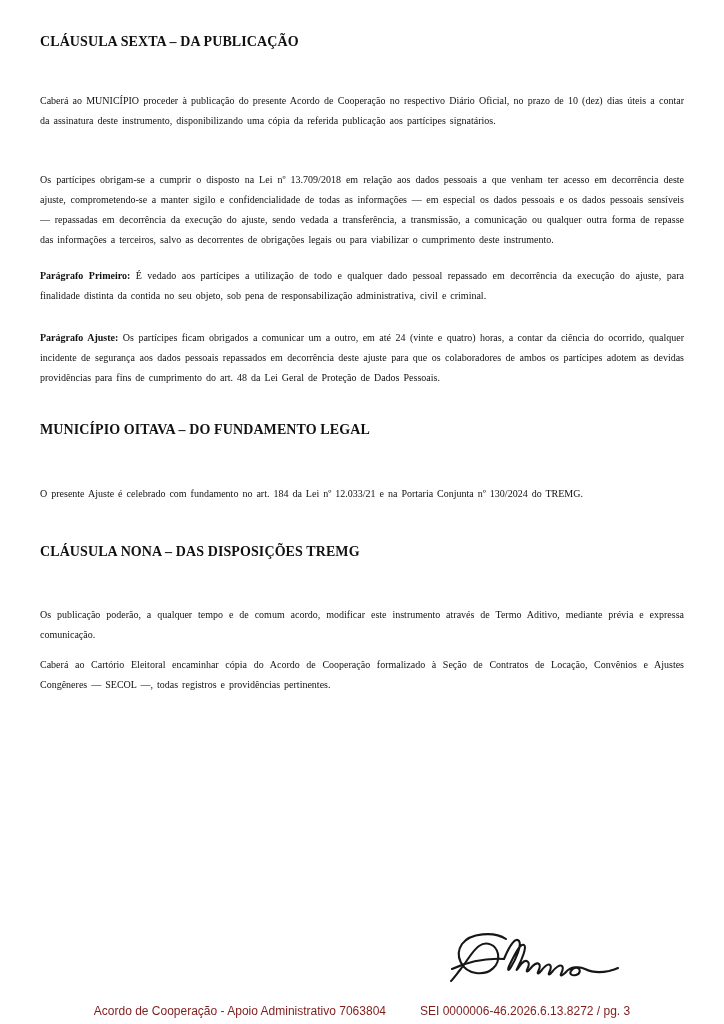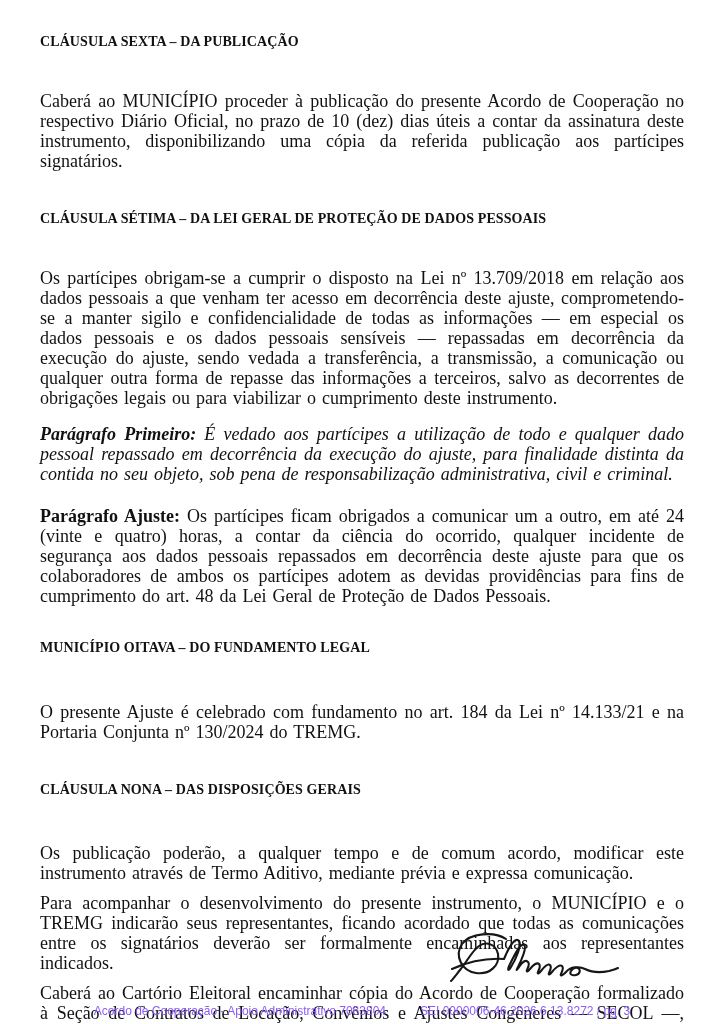--- a/index.html
+++ b/index.html
@@ -20,31 +20,31 @@
     padding: 32px 40px 0 40px;
   }
   .clause-heading {
     font-size: 14px;
     line-height: 20px;
     font-weight: bold;
     margin: 0;
     letter-spacing: 0.1px;
   }
   .para {
-    font-size: 18px;
+    font-size: 10px;
     line-height: 20px;
     margin: 0;
     text-align: justify;
     word-spacing: 1.5px;
   }
   .lead { font-weight: bold; }
 
   .mt-after-h   { margin-top: 39px; }  
   .mt-before-h  { margin-top: 38px; }  
-  .mt-para-sm   { margin-top: 16px; font-style: italic; }
+  .mt-para-sm   { margin-top: 16px; }
   .mt-para-md   { margin-top: 22px; }
   .mt-para-xs   { margin-top: 10px; }
   .mt-h-oitava  { margin-top: 32px; }
   .mt-p-oitava  { margin-top: 44px; }
   .mt-p-nona    { margin-top: 43px; }
 
   .signature {
     position: absolute;
     left: 448px; top: 930px;
     width: 172px; height: 58px;
@@ -52,57 +52,55 @@
   .signature svg { display: block; width: 172px; height: 58px; }
 
   .footer {
     position: absolute;
     left: 0; right: 0; bottom: 6px;
     display: flex;
     justify-content: center;
     gap: 34px;
     font-family: "Liberation Sans", sans-serif;
     font-size: 12px;
-    color: #8b5cf6;
+    color: #7f1d1d;
     white-space: nowrap;
   }
 </style>
 </head>
 <body>
 
 <div class="page">
   <div class="content">
 
     <h2 class="clause-heading">CLÁUSULA SEXTA – DA PUBLICAÇÃO</h2>
 
     <p class="para mt-after-h">Caberá ao MUNICÍPIO proceder à publicação do presente Acordo de Cooperação no respectivo Diário Oficial, no prazo de 10 (dez) dias úteis a contar da assinatura deste instrumento, disponibilizando uma cópia da referida publicação aos partícipes signatários.</p>
 
-    <h2 class="clause-heading mt-before-h">CLÁUSULA SÉTIMA – DA LEI GERAL DE PROTEÇÃO DE DADOS PESSOAIS</h2>
 
     <p class="para mt-after-h">Os partícipes obrigam-se a cumprir o disposto na Lei nº 13.709/2018 em relação aos dados pessoais a que venham ter acesso em decorrência deste ajuste, comprometendo-se a manter sigilo e confidencialidade de todas as informações — em especial os dados pessoais e os dados pessoais sensíveis — repassadas em decorrência da execução do ajuste, sendo vedada a transferência, a transmissão, a comunicação ou qualquer outra forma de repasse das informações a terceiros, salvo as decorrentes de obrigações legais ou para viabilizar o cumprimento deste instrumento.</p>
 
     <p class="para mt-para-sm">
       <span class="lead">Parágrafo Primeiro:</span>
       <span>É vedado aos partícipes a utilização de todo e qualquer dado pessoal repassado em decorrência da execução do ajuste, para finalidade distinta da contida no seu objeto, sob pena de responsabilização administrativa, civil e criminal.</span>
     </p>
 
     <p class="para mt-para-md">
       <span class="lead">Parágrafo Ajuste:</span>
       <span>Os partícipes ficam obrigados a comunicar um a outro, em até 24 (vinte e quatro) horas, a contar da ciência do ocorrido, qualquer incidente de segurança aos dados pessoais repassados em decorrência deste ajuste para que os colaboradores de ambos os partícipes adotem as devidas providências para fins de cumprimento do art. 48 da Lei Geral de Proteção de Dados Pessoais.</span>
     </p>
 
     <h2 class="clause-heading mt-h-oitava">MUNICÍPIO OITAVA – DO FUNDAMENTO LEGAL</h2>
 
-    <p class="para mt-p-oitava">O presente Ajuste é celebrado com fundamento no art. 184 da Lei nº 14.133/21 e na Portaria Conjunta nº 130/2024 do TREMG.</p>
+    <p class="para mt-p-oitava">O presente Ajuste é celebrado com fundamento no art. 184 da Lei nº 12.033/21 e na Portaria Conjunta nº 130/2024 do TREMG.</p>
 
-    <h2 class="clause-heading mt-before-h">CLÁUSULA NONA – DAS DISPOSIÇÕES GERAIS</h2>
+    <h2 class="clause-heading mt-before-h">CLÁUSULA NONA – DAS DISPOSIÇÕES TREMG</h2>
 
     <p class="para mt-p-nona">Os publicação poderão, a qualquer tempo e de comum acordo, modificar este instrumento através de Termo Aditivo, mediante prévia e expressa comunicação.</p>
 
-    <p class="para mt-para-xs">Para acompanhar o desenvolvimento do presente instrumento, o MUNICÍPIO e o TREMG indicarão seus representantes, ficando acordado que todas as comunicações entre os signatários deverão ser formalmente encaminhadas aos representantes indicados.</p>
 
     <p class="para mt-para-xs">Caberá ao Cartório Eleitoral encaminhar cópia do Acordo de Cooperação formalizado à Seção de Contratos de Locação, Convênios e Ajustes Congêneres — SECOL —, todas registros e providências pertinentes.</p>
 
   </div>
 
   <div class="signature">
     <svg viewBox="0 0 172 58" xmlns="http://www.w3.org/2000/svg">
       <g fill="none" stroke="#161616" stroke-width="2.1" stroke-linecap="round" stroke-linejoin="round">
         <path d="M58,9 C46,1 22,3 14,14 C6,26 14,41 28,43 C42,45 52,35 50,24 C48,14 38,11 31,16 C24,21 20,30 12,40 C8,45 5,49 3,51"></path>
         <path d="M4,39 C24,30 40,28 56,29 C62,14 68,7 71,11 C74,15 68,29 63,37 C60,42 59,40 62,34 C66,26 72,13 76,15 C79,17 74,29 70,37 C68,41 68,41 71,37 C74,32 78,29 80,32 C82,34 80,38 79,40 C78,42 80,42 82,39 C85,35 89,32 91,34 C93,36 91,40 90,42 C89,44 91,44 93,41 C96,37 100,33 102,35 C104,37 102,41 101,43 C100,45 102,45 104,42 C107,38 112,34 114,36 C116,38 114,42 113,44 C112,46 114,46 117,43 C120,39 126,36 130,38 C133,40 132,44 128,45 C124,46 121,44 123,41 C125,37 131,36 137,39 C143,42 152,43 161,41 C165,40 168,39 170,38"></path>

